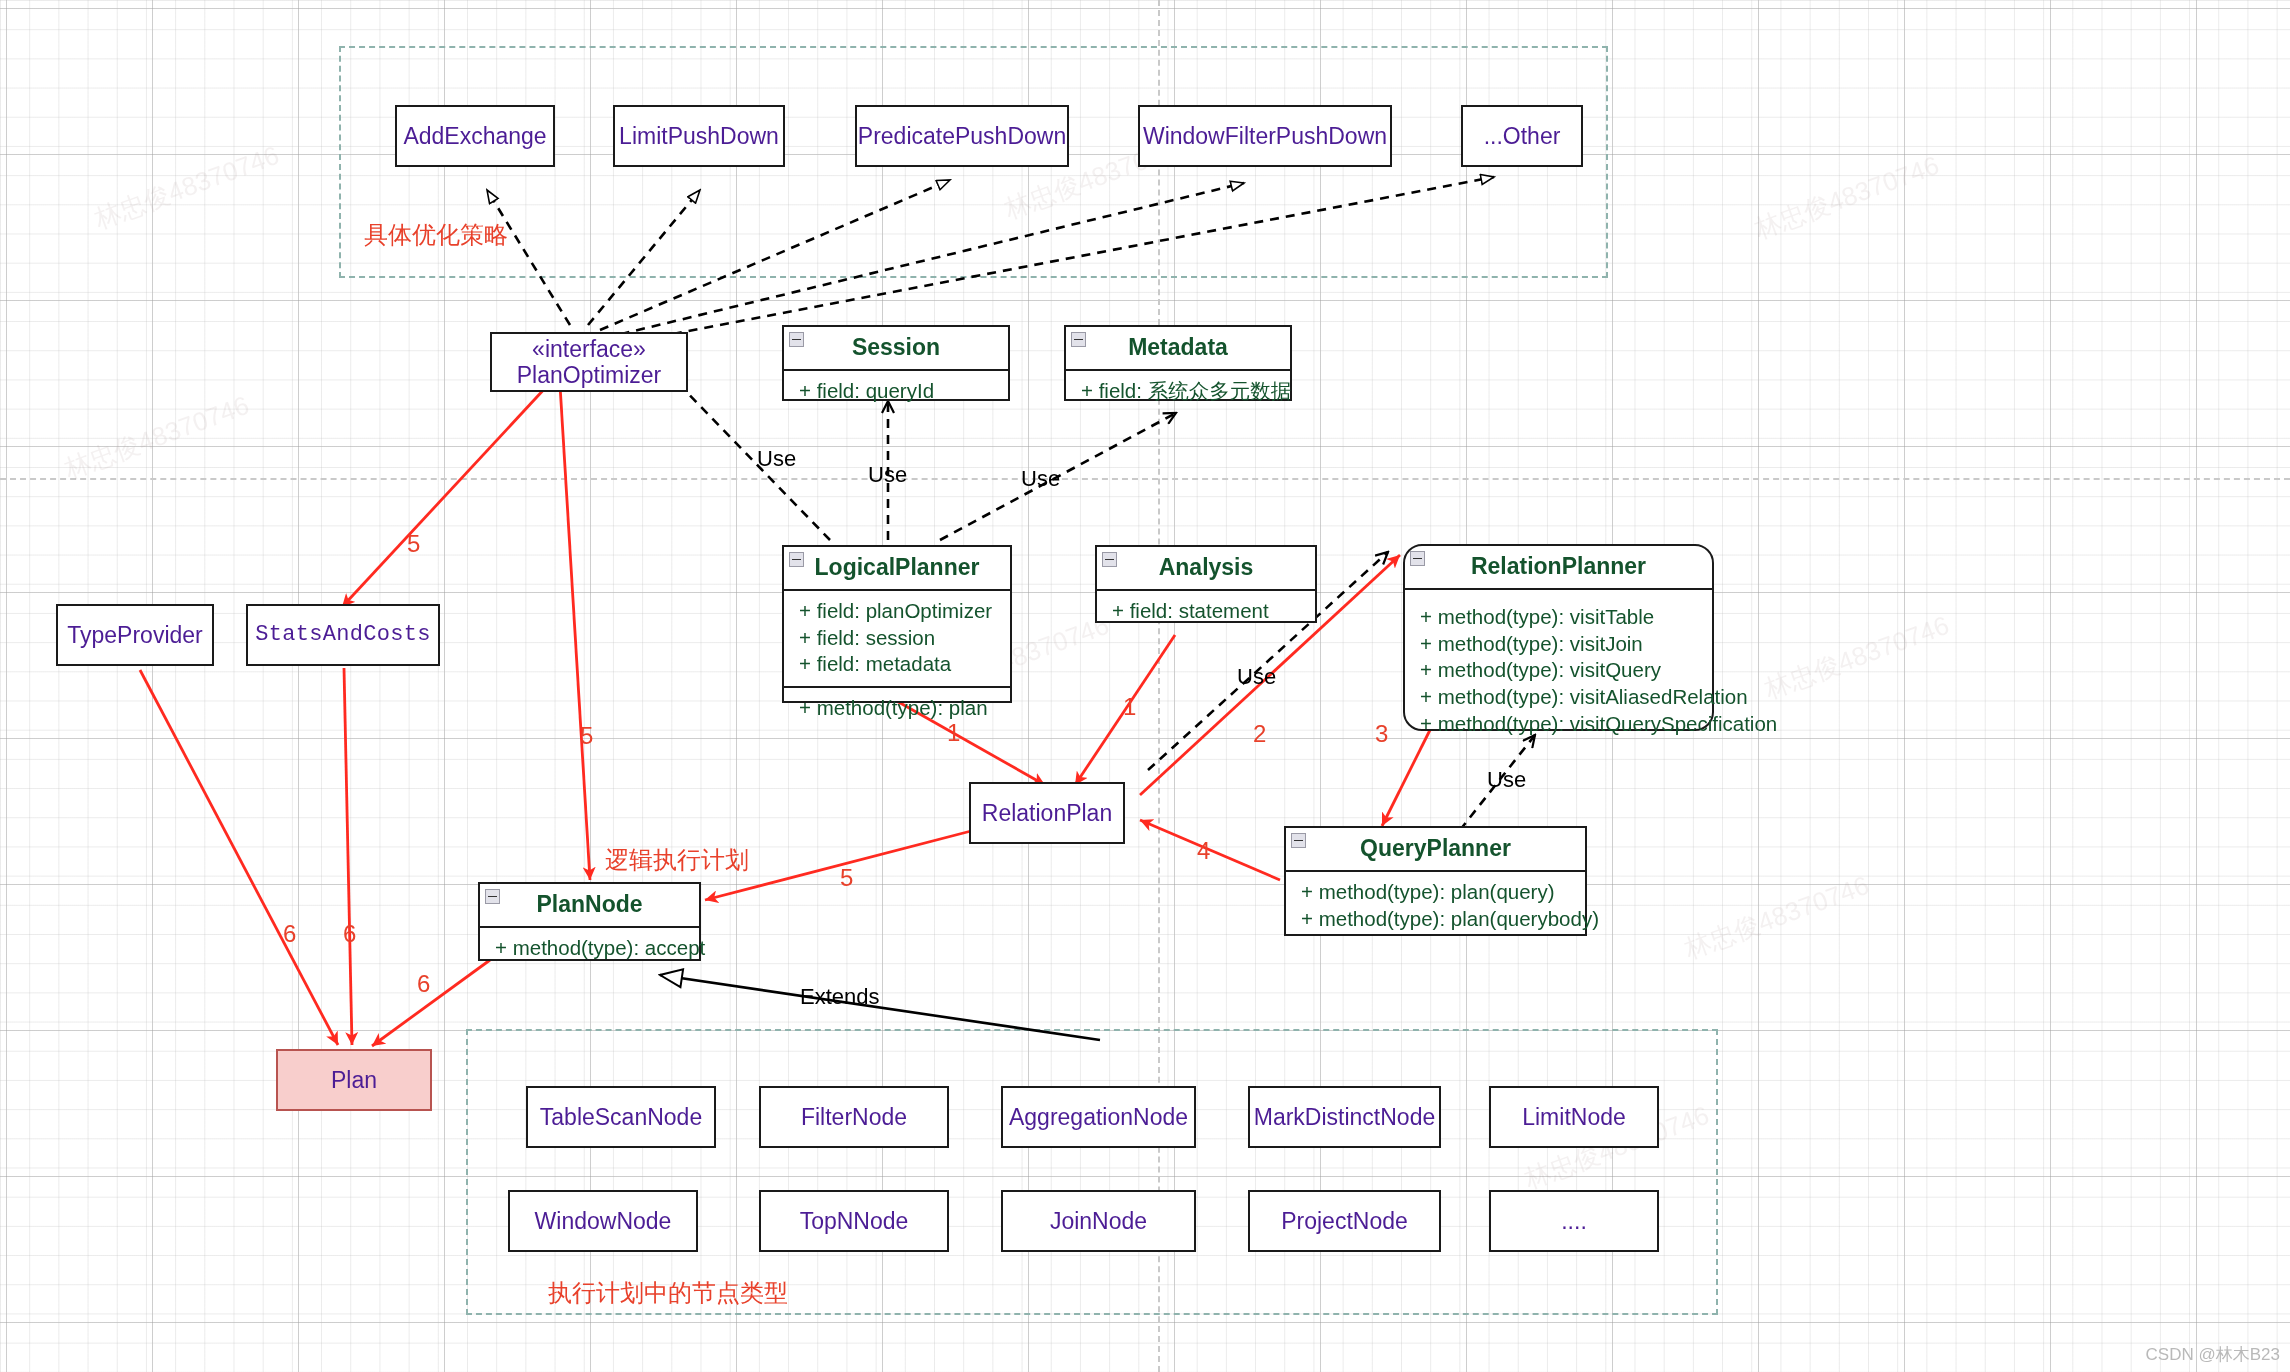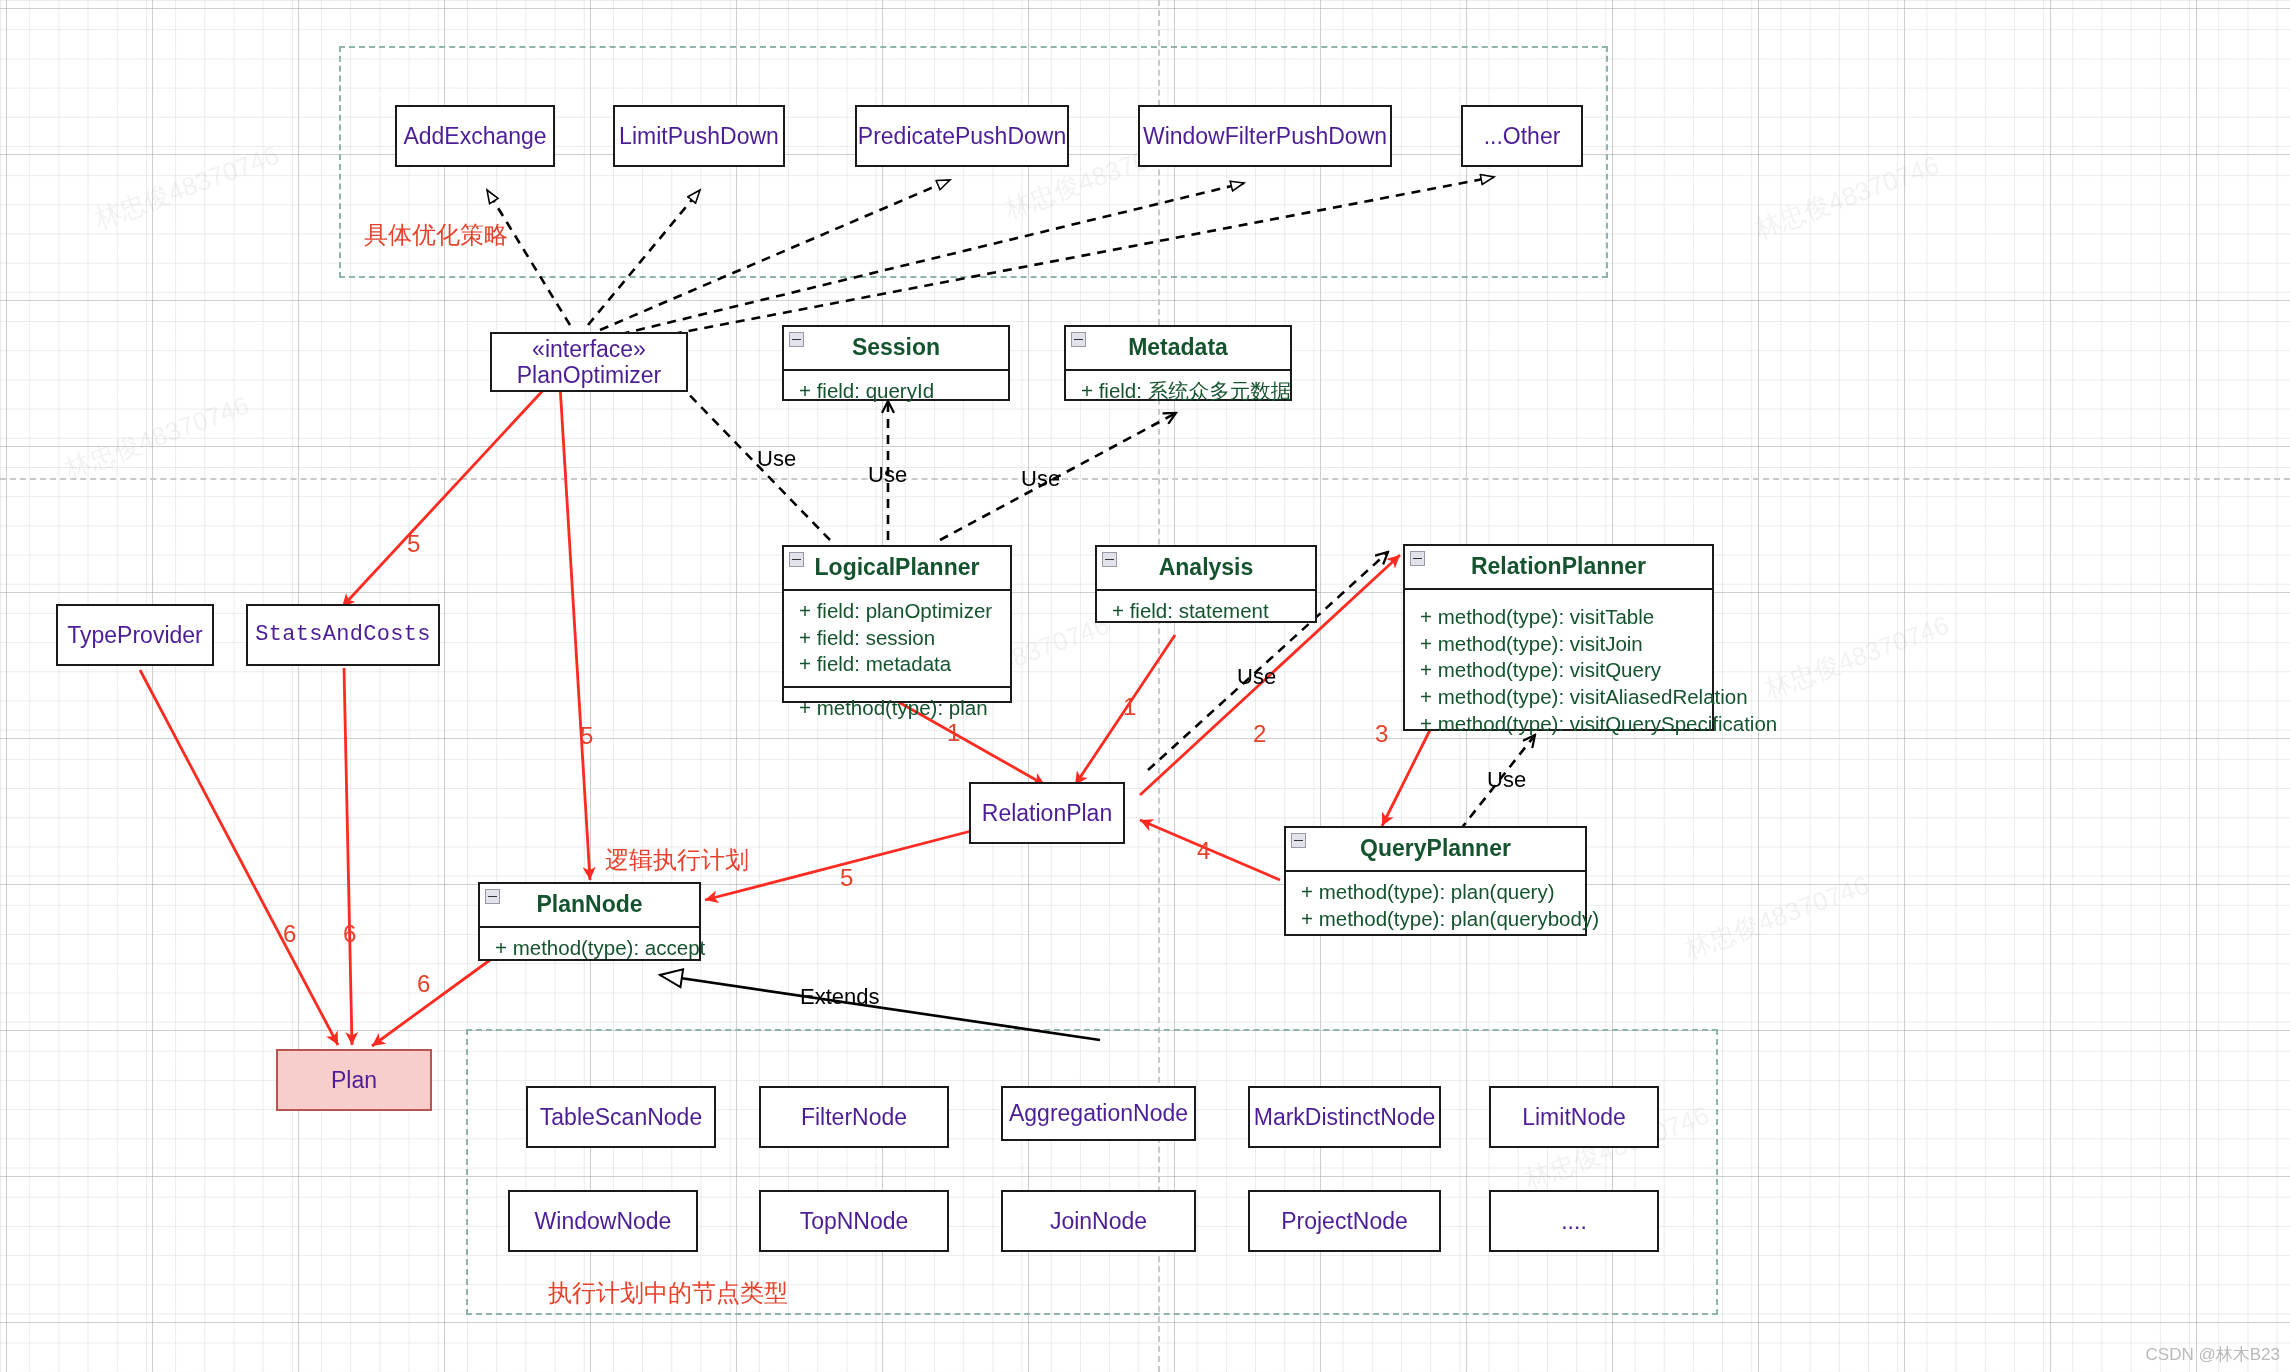--- a/index.html
+++ b/index.html
@@ -273,21 +273,21 @@
   <div class="uml" style="left:1095px;top:545px;width:222px;height:78px;">
     <div class="hdr">
       <span class="collapse"></span>
       <span>Analysis</span>
     </div>
     <div class="sect">
       <div class="row">+ field: statement</div>
     </div>
   </div>
 
-  <div class="uml" style="left:1403px;top:544px;width:311px;height:187px;">
+  <div class="uml" style="left:1403px;top:544px;width:311px;height:187px;border-radius:19px;">
     <div class="hdr">
       <span class="collapse"></span>
       <span>RelationPlanner</span>
     </div>
     <div class="sect" style="padding-top:14px;">
       <div class="row">+ method(type): visitTable</div>
       <div class="row">+ method(type): visitJoin</div>
       <div class="row">+ method(type): visitQuery</div>
       <div class="row">+ method(type): visitAliasedRelation</div>
       <div class="row">+ method(type): visitQuerySpecification</div>
@@ -328,21 +328,21 @@
   <div class="node plan-fill" style="left:276px;top:1049px;width:156px;height:62px;">
     <span>Plan</span>
   </div>
 
   <div class="node" style="left:526px;top:1086px;width:190px;height:62px;">
     <span>TableScanNode</span>
   </div>
   <div class="node" style="left:759px;top:1086px;width:190px;height:62px;">
     <span>FilterNode</span>
   </div>
-  <div class="node" style="left:1001px;top:1086px;width:195px;height:55px;">
+  <div class="node" style="left:1001px;top:1086px;width:195px;height:62px;">
     <span>AggregationNode</span>
   </div>
   <div class="node" style="left:1248px;top:1086px;width:193px;height:62px;">
     <span>MarkDistinctNode</span>
   </div>
   <div class="node" style="left:1489px;top:1086px;width:170px;height:62px;">
     <span>LimitNode</span>
   </div>
 
   <div class="node" style="left:508px;top:1190px;width:190px;height:62px;">

